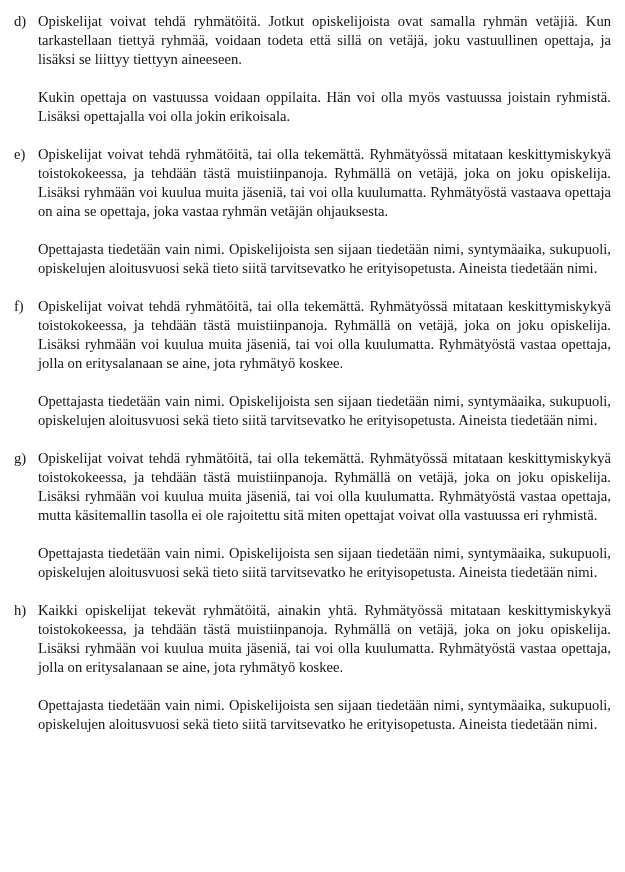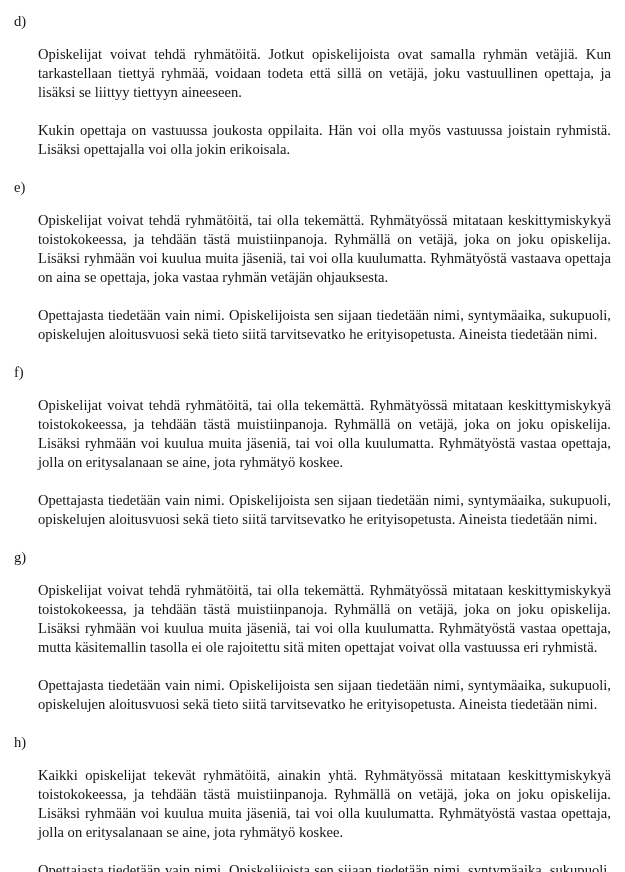--- a/index.html
+++ b/index.html
@@ -25,38 +25,37 @@
     align-items: flex-start;
   }
   .item-label {
     flex: 0 0 24px;
     width: 24px;
     text-align: left;
   }
   .item-body {
     flex: 1 1 auto;
     min-width: 0;
-    margin-top: 33px;
   }
   .para {
     margin: 0 0 19px 0;
     text-align: justify;
     text-align-last: left;
   }
 </style>
 </head>
 <body>
 
 <div class="page">
   <div id="items-container">
   <div class="item">
     <div class="item-label">d)</div>
     <div class="item-body">
           <p class="para">Opiskelijat voivat tehdä ryhmätöitä. Jotkut opiskelijoista ovat samalla ryhmän vetäjiä. Kun tarkastellaan tiettyä ryhmää, voidaan todeta että sillä on vetäjä, joku vastuullinen opettaja, ja lisäksi se liittyy tiettyyn aineeseen.</p>
-          <p class="para">Kukin opettaja on vastuussa joukosta oppilaita. Hän voi olla myös vastuussa joistain ryhmistä. Lisäksi opettajalla voi olla jokin erikoisala.</p>
+          <p class="para">Kukin opettaja on vastuussa voidaan oppilaita. Hän voi olla myös vastuussa joistain ryhmistä. Lisäksi opettajalla voi olla jokin erikoisala.</p>
         </div>
   </div>
 
   <div class="item">
     <div class="item-label">e)</div>
     <div class="item-body">
           <p class="para">Opiskelijat voivat tehdä ryhmätöitä, tai olla tekemättä. Ryhmätyössä mitataan keskittymiskykyä toistokokeessa, ja tehdään tästä muistiinpanoja. Ryhmällä on vetäjä, joka on joku opiskelija. Lisäksi ryhmään voi kuulua muita jäseniä, tai voi olla kuulumatta. Ryhmätyöstä vastaava opettaja on aina se opettaja, joka vastaa ryhmän vetäjän ohjauksesta.</p>
           <p class="para">Opettajasta tiedetään vain nimi. Opiskelijoista sen sijaan tiedetään nimi, syntymäaika, sukupuoli, opiskelujen aloitusvuosi sekä tieto siitä tarvitsevatko he erityisopetusta. Aineista tiedetään nimi.</p>
         </div>
   </div>

